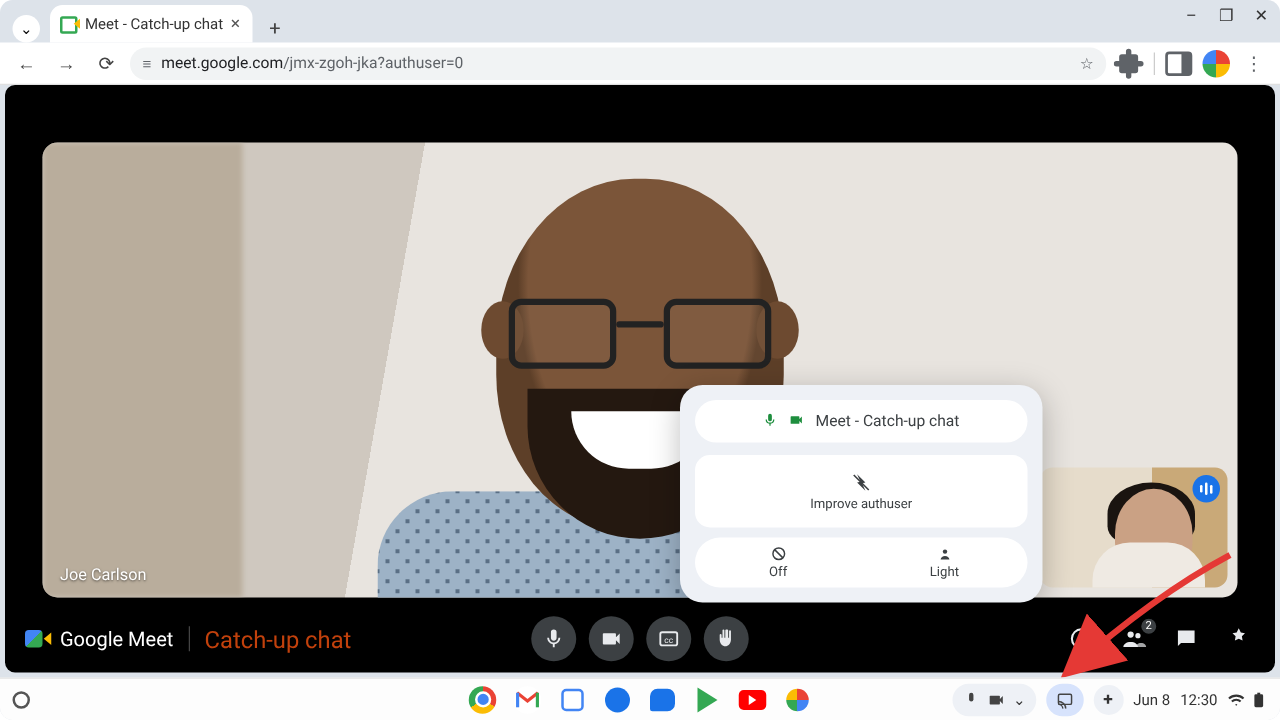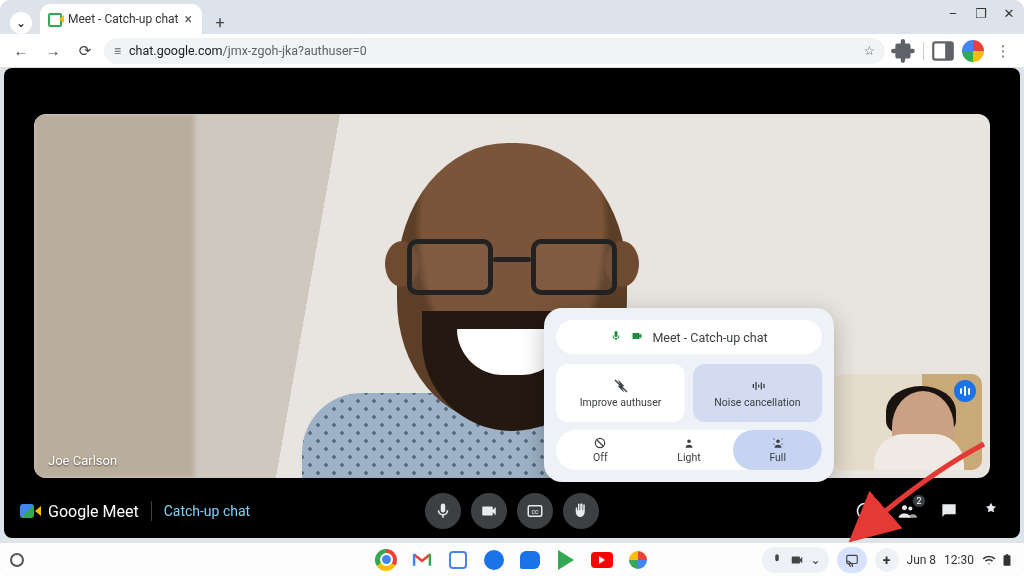--- a/index.html
+++ b/index.html
@@ -54,21 +54,21 @@
   .speaking-badge span{display:block;width:2px;background:#fff;margin:0 1px;border-radius:2px;}
   .sb1{height:6px;} .sb2{height:10px;} .sb3{height:7px;}
 
   
   .meetbar{position:absolute;left:0;right:0;bottom:0;height:54px;display:flex;align-items:center;padding:0 16px;color:#fff;}
   .meet-logo{display:flex;align-items:center;gap:8px;font-size:16px;}
   .logo-mark{width:20px;height:16px;position:relative;}
   .logo-mark::before{content:"";position:absolute;width:14px;height:14px;border-radius:3px;left:0;top:1px;background:linear-gradient(135deg,#4285f4 0 50%,#34a853 50% 100%);}
   .logo-mark::after{content:"";position:absolute;width:0;height:0;border-top:5px solid transparent;border-bottom:5px solid transparent;border-right:6px solid #fbbc04;right:-1px;top:3px;}
   .meet-title-divider{width:1px;height:20px;background:#444;margin:0 12px;}
-  .meeting-name{font-size:14px;color:#7dd3fc;}
+  .meeting-name{font-size:19px;color:#c2410c;}
   .center-controls{position:absolute;left:50%;transform:translateX(-50%);display:flex;gap:10px;align-items:flex-end;}
   .ctrl{width:36px;height:36px;border-radius:50%;background:#3c4043;display:flex;align-items:center;justify-content:center;color:#e8eaed;}
   .ctrl svg{width:18px;height:18px;fill:#e8eaed;}
   .right-controls{margin-left:auto;display:flex;gap:16px;align-items:center;}
   .rctrl{position:relative;width:26px;height:26px;display:flex;align-items:center;justify-content:center;color:#e8eaed;}
   .rctrl svg{width:20px;height:20px;fill:#e8eaed;}
   .badge{position:absolute;top:-4px;right:-6px;min-width:14px;height:14px;border-radius:8px;background:#3c4043;border:1px solid #000;color:#fff;font-size:9px;display:flex;align-items:center;justify-content:center;padding:0 3px;}
 
   
   .popup{position:absolute;left:540px;bottom:56px;width:290px;background:#eef1f6;border-radius:18px;padding:12px;box-shadow:0 6px 24px rgba(0,0,0,.25);}
@@ -131,21 +131,21 @@
     <div class="wc">✕</div>
   </div>
 
   <div class="toolbar">
     <div class="navbtn">←</div>
     <div class="navbtn">→</div>
     <div class="navbtn">⟳</div>
     <div class="addressbar">
       <span class="secure">≡</span>
       <span>
-        <span class="url-dark">chat.google.com</span><span>/jmx-zgoh-jka?authuser=0</span>
+        <span class="url-dark">meet.google.com</span><span>/jmx-zgoh-jka?authuser=0</span>
       </span>
       <span style="margin-left:auto">☆</span>
     </div>
     <div class="toolbar-right">
       <div class="navbtn">
         <svg viewBox="0 0 24 24">
             <path d="M20 10h-2V7a2 2 0 0 0-2-2h-3V3a2 2 0 1 0-4 0v2H6a2 2 0 0 0-2 2v3H2a2 2 0 1 0 0 4h2v3a2 2 0 0 0 2 2h3v2a2 2 0 1 0 4 0v-2h3a2 2 0 0 0 2-2v-3h2a2 2 0 1 0 0-4z" fill="#5f6368"></path>
           </svg>
       </div>
       <div class="ext-divider"></div>
@@ -208,56 +208,35 @@
         <span>Meet - Catch-up chat</span>
       </div>
       <div class="panel-row">
         <div class="tile">
           <svg viewBox="0 0 24 24">
               <path d="M7 2l10 10-4 1 4 9L7 12l4-1z"></path>
               <line x1="3" y1="3" x2="21" y2="21" stroke="#3c4043" stroke-width="2"></line>
             </svg>
           <span>Improve authuser</span>
         </div>
-        <div class="tile active">
-          <svg viewBox="0 0 24 24">
-              <rect x="4" y="9" width="2" height="6"></rect>
-              <rect x="8" y="6" width="2" height="12"></rect>
-              <rect x="12" y="10" width="2" height="4"></rect>
-              <rect x="16" y="7" width="2" height="10"></rect>
-              <rect x="20" y="9" width="2" height="6"></rect>
-            </svg>
-          <span>Noise cancellation</span>
-        </div>
       </div>
       <div class="segmented">
         <div class="seg">
           <svg viewBox="0 0 24 24">
               <circle cx="12" cy="12" r="8" fill="none" stroke="#3c4043" stroke-width="2"></circle>
               <line x1="6" y1="6" x2="18" y2="18" stroke="#3c4043" stroke-width="2"></line>
             </svg>
           <span>Off</span>
         </div>
         <div class="seg">
           <svg viewBox="0 0 24 24">
               <circle cx="12" cy="9" r="3"></circle>
               <path d="M6 20c0-3 3-5 6-5s6 2 6 5"></path>
             </svg>
           <span>Light</span>
-        </div>
-        <div class="seg active">
-          <svg viewBox="0 0 24 24">
-              <circle cx="12" cy="9" r="3"></circle>
-              <path d="M6 20c0-3 3-5 6-5s6 2 6 5"></path>
-              <circle cx="5" cy="5" r="1"></circle>
-              <circle cx="19" cy="5" r="1"></circle>
-              <circle cx="5" cy="14" r="1"></circle>
-              <circle cx="19" cy="14" r="1"></circle>
-            </svg>
-          <span>Full</span>
         </div>
       </div>
     </div>
 
     <div class="meetbar">
       <div class="meet-logo">
         <span class="logo-mark"></span>
         <span>Google Meet</span>
       </div>
       <div class="meet-title-divider"></div>

